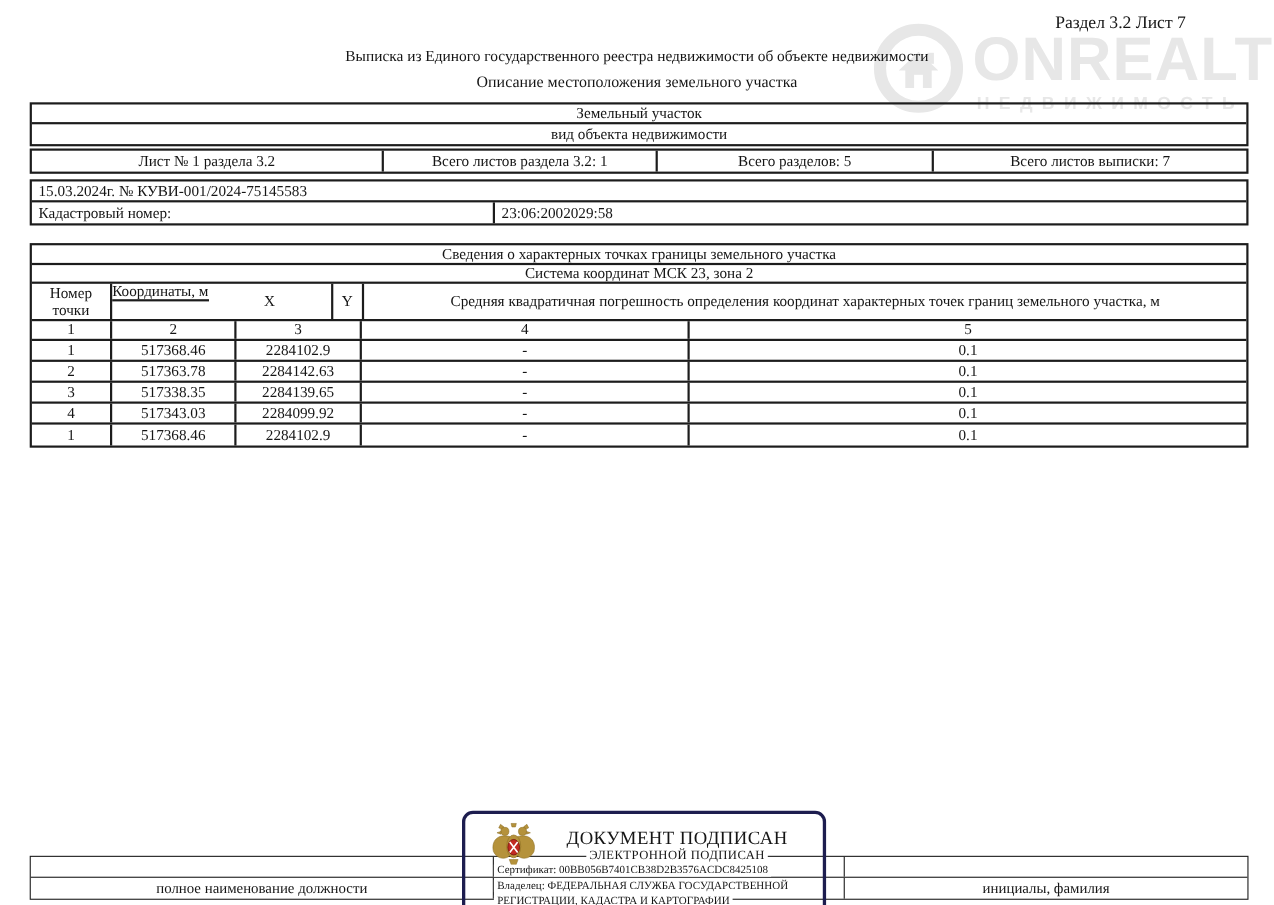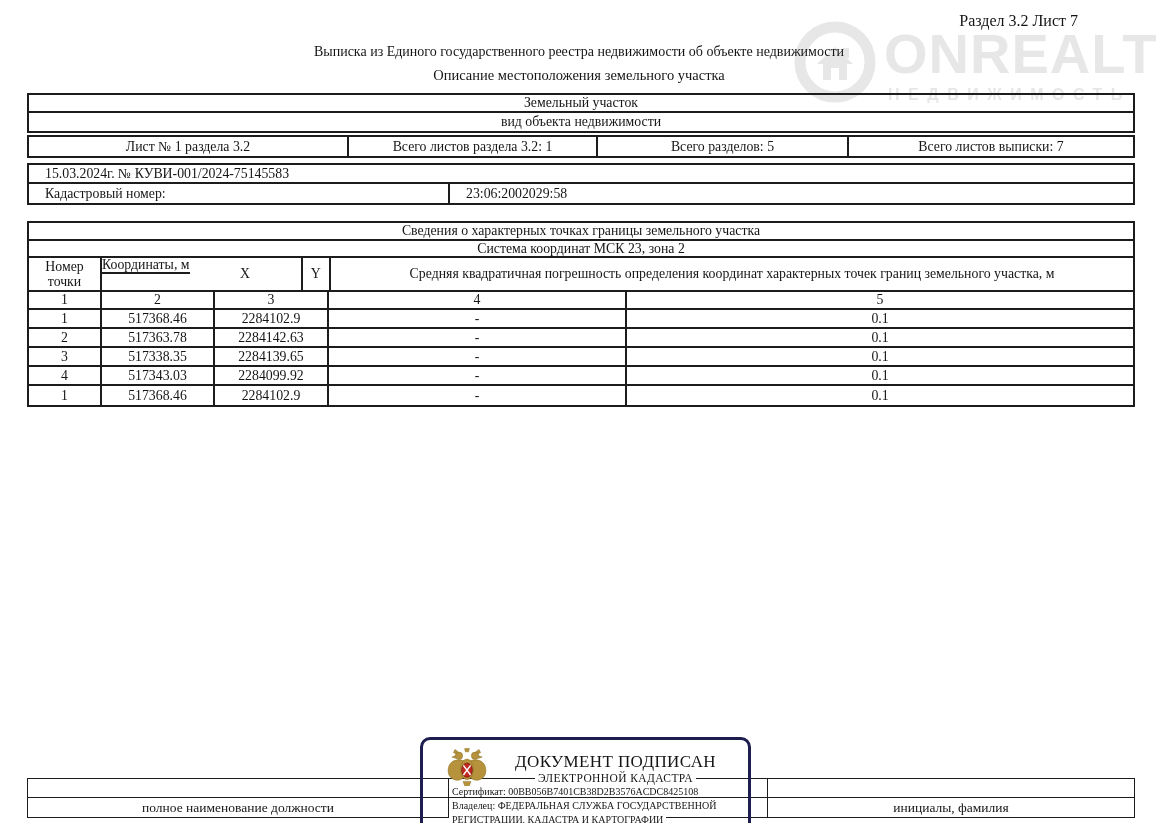--- a/index.html
+++ b/index.html
@@ -17,21 +17,21 @@
   .wm-brand{top:21px;left:884px;font-size:56px;font-weight:bold;letter-spacing:1px;}
   .wm-tag{top:86px;left:888px;font-size:16px;font-weight:bold;letter-spacing:8.5px;}
   .wm-logo{top:20px;left:793px;}
   
   .tbl{box-sizing:border-box;border:2px solid #1c1c1c;background:transparent;z-index:1;}
   .row{display:flex;box-sizing:border-box;}
   .bb{border-bottom:2px solid #1c1c1c;}
   .br{border-right:2px solid #1c1c1c;}
   .cell{box-sizing:border-box;display:flex;align-items:center;justify-content:center;
         text-align:center;font-size:13.8px;line-height:1.12;overflow:hidden;}
-  .left{justify-content:flex-start;text-align:right;padding-left:16px;}
+  .left{justify-content:flex-start;text-align:right;padding-left:6px;}
   
   .object-box{left:27px;top:93px;width:1108px;}
   .object-box .row{height:18px;}
   
   .sheets-box{left:27px;top:135px;width:1108px;}
   .sheets-box .row{height:19px;}
   .sc1{width:320px;} .sc2{width:249px;} .sc3{width:251px;} .sc4{flex:1;}
   
   .request-box{left:27px;top:163px;width:1108px;}
   .request-box .row{height:19px;}
@@ -208,19 +208,19 @@
           <path d="M26 19 C12 15 4 24 7 36 C11 45 22 46 27 39 Z"></path>
           <path d="M34 19 C48 15 56 24 53 36 C49 45 38 46 33 39 Z"></path>
           <ellipse cx="30" cy="30" rx="8" ry="13"></ellipse>
           <path d="M25 45 h10 l-5 13 Z"></path>
         </g>
         <ellipse cx="30" cy="31" rx="6.6" ry="8.8" fill="#c22b22" stroke="#7c1410" stroke-width="1"></ellipse>
         <path d="M25.5 25 L34.5 37 M34.5 25 L25.5 37" stroke="#ffffff" stroke-width="1.8"></path>
       </svg>
     </div>
     <div class="txt st-line1"><span class="wbg">ДОКУМЕНТ ПОДПИСАН</span></div>
-    <div class="txt st-line2"><span class="wbg">ЭЛЕКТРОННОЙ КАДАСТРА</span></div>
+    <div class="txt st-line2"><span class="wbg">ЭЛЕКТРОННОЙ ПОДПИСАН</span></div>
     <div class="txt st-cert"><span class="wbg"><span>Сертификат:</span> <span>00BB056B7401CB38D2B3576ACDC8425108</span></span></div>
     <div class="txt st-own1"><span class="wbg"><span>Владелец:</span> <span>ФЕДЕРАЛЬНАЯ СЛУЖБА ГОСУДАРСТВЕННОЙ</span></span></div>
     <div class="txt st-own2"><span class="wbg">РЕГИСТРАЦИИ, КАДАСТРА И КАРТОГРАФИИ</span></div>
   </div>
 
 </div>
 
 </body></html>

